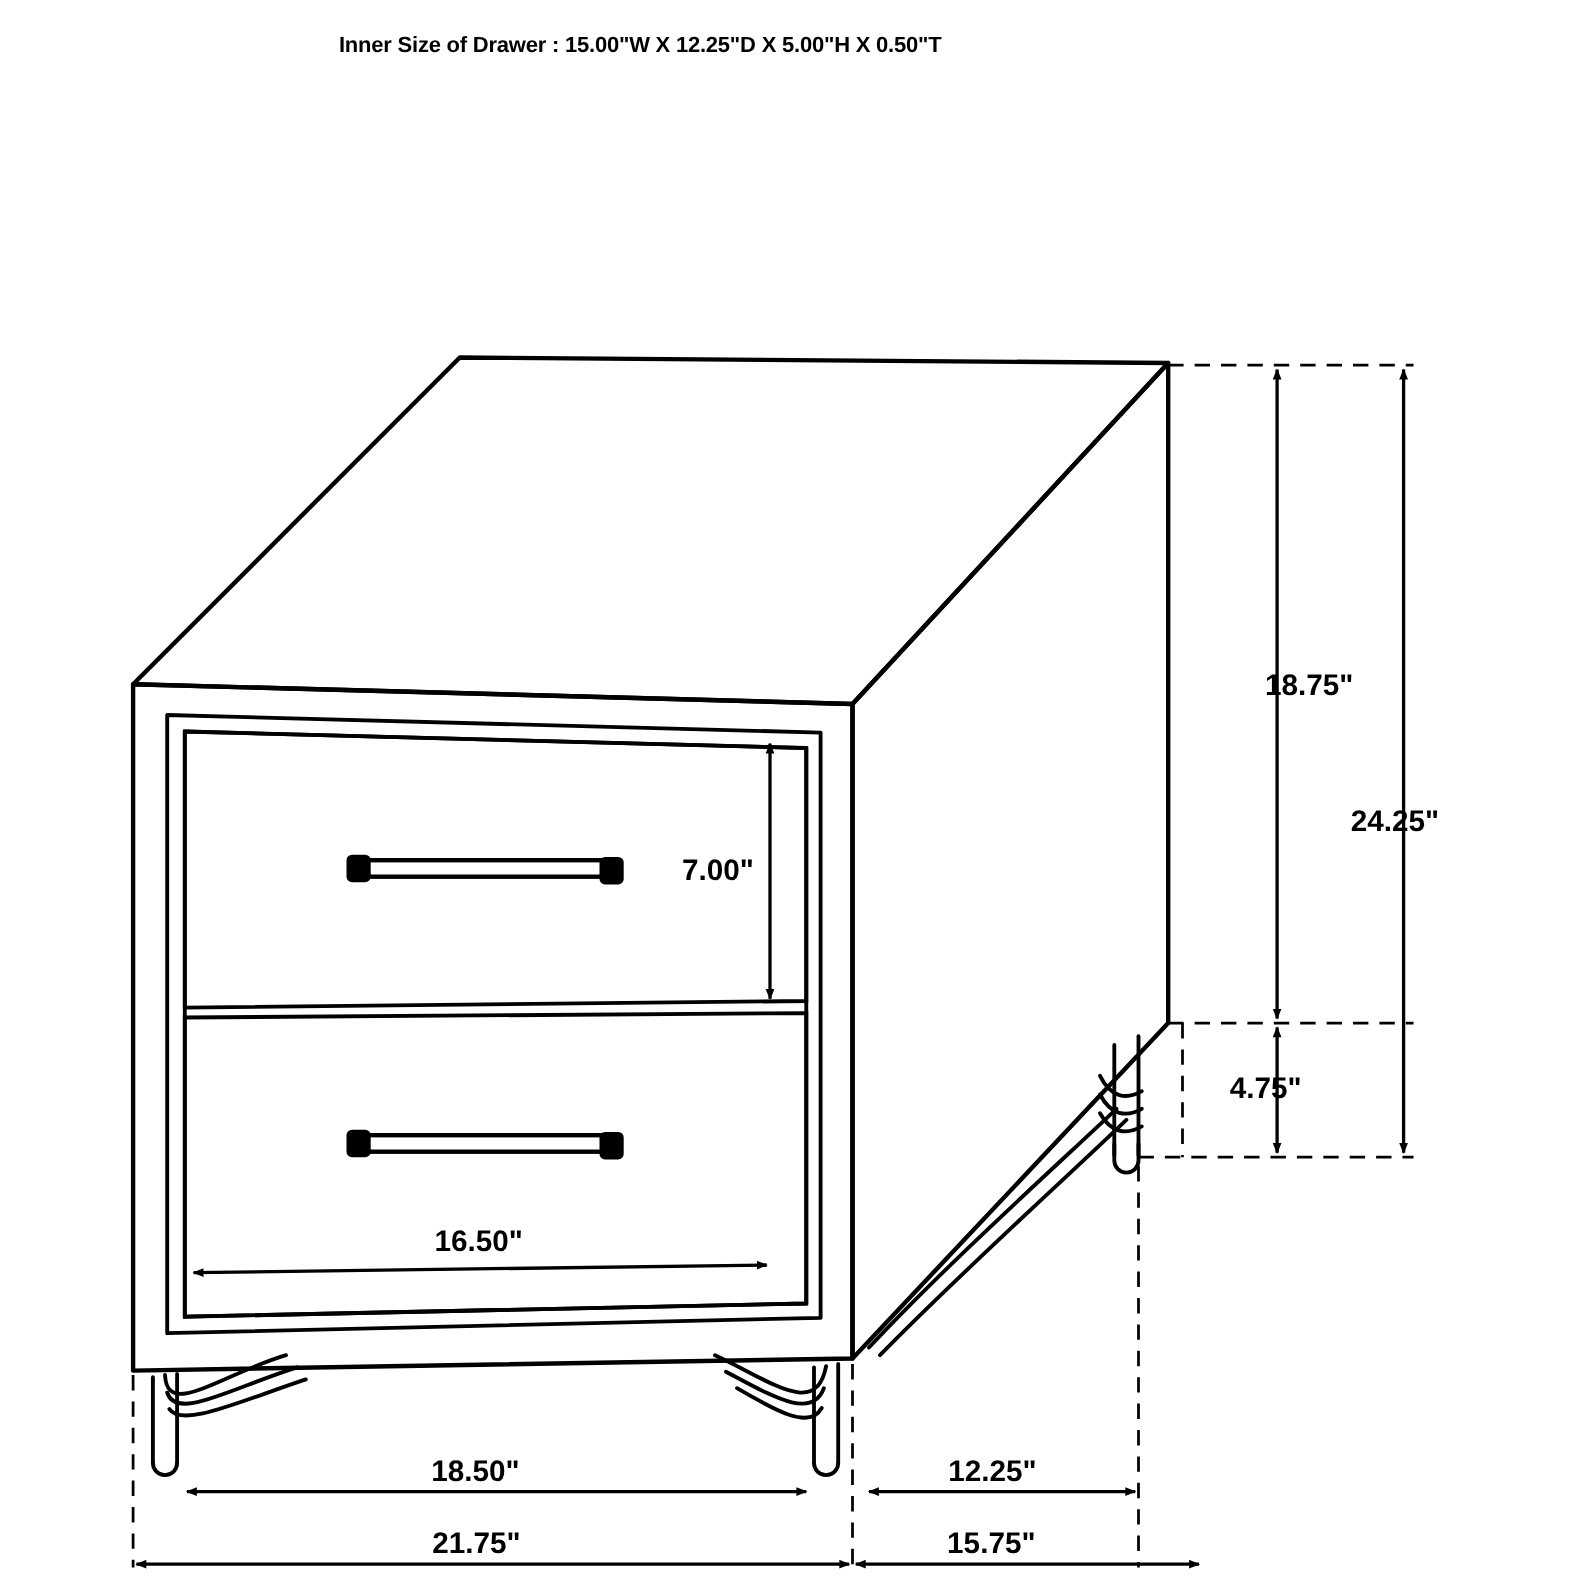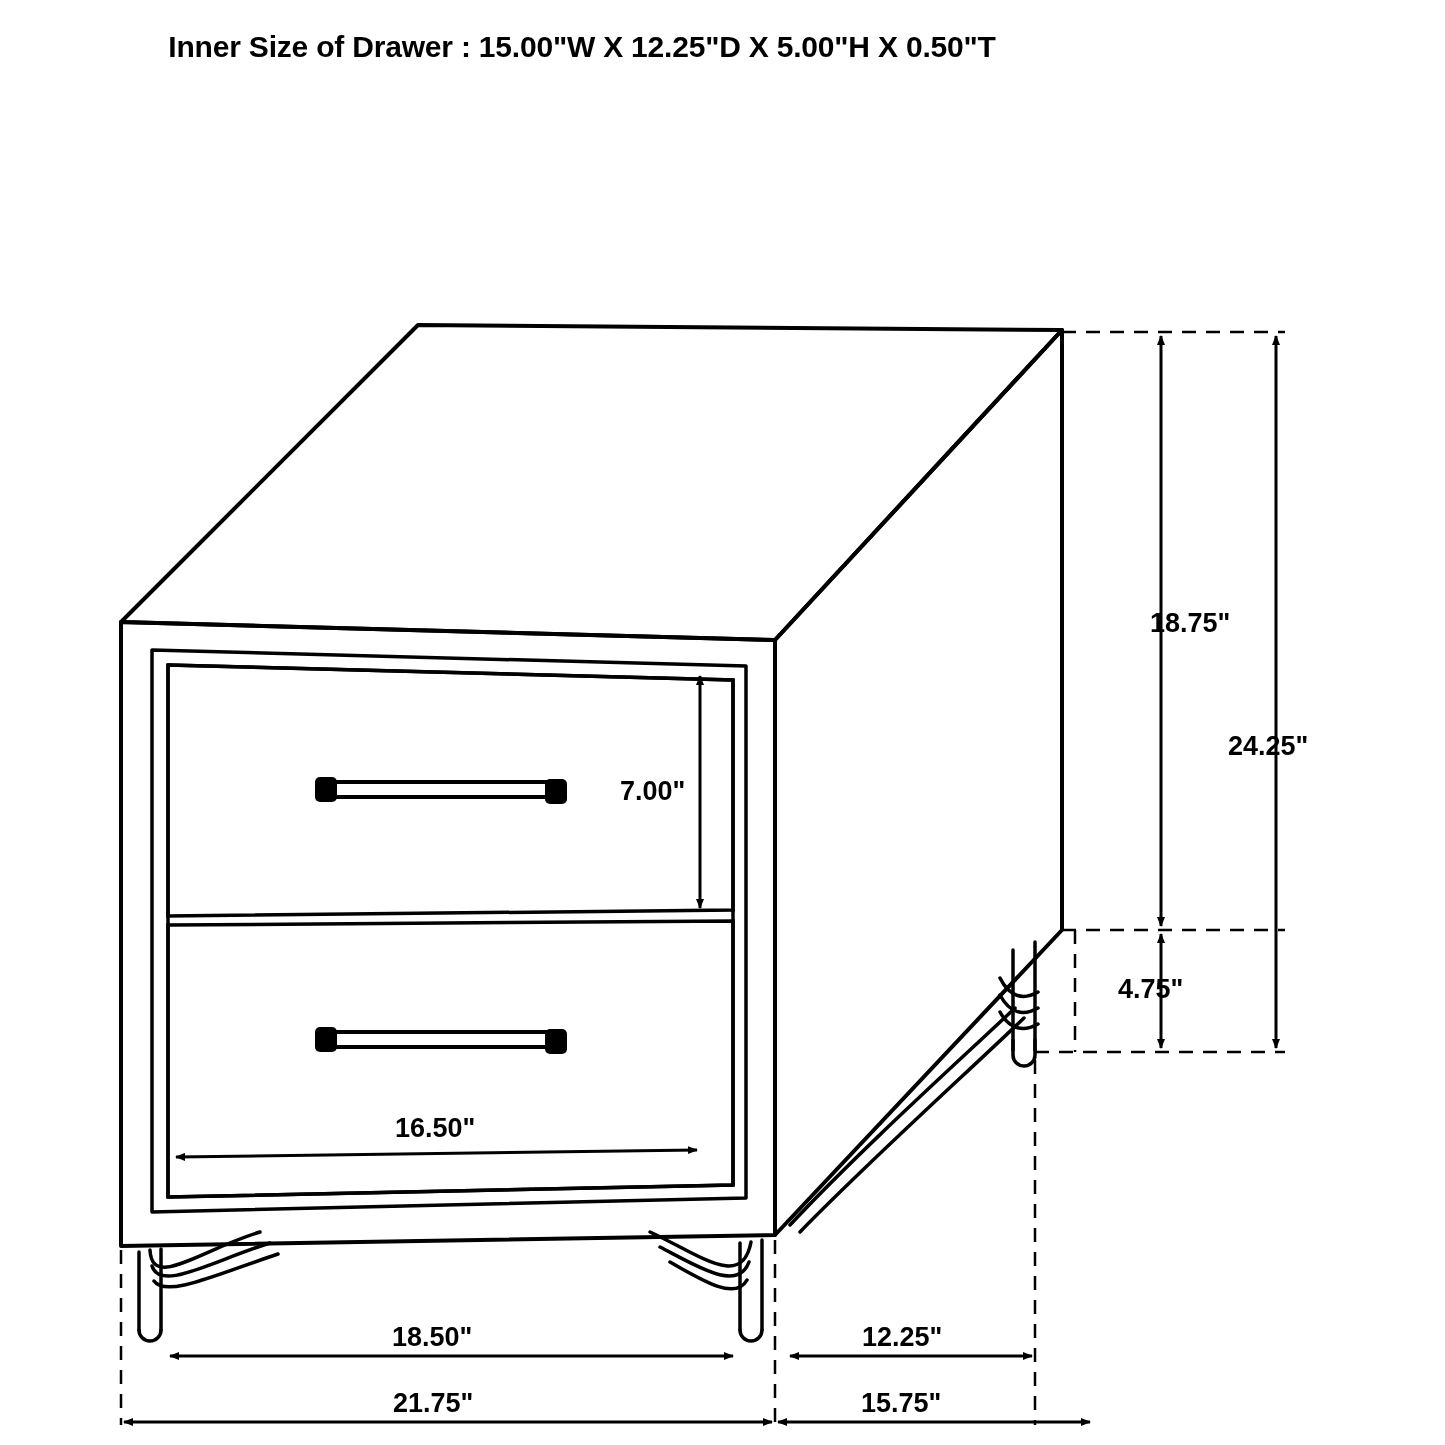--- a/index.html
+++ b/index.html
@@ -21,21 +21,21 @@
     left: 0;
     width: 1445px;
     height: 1445px;
   }
   .title {
     position: absolute;
     top: 30px;
     left: 0;
     width: 1164px;
     text-align: center;
-    font-size: 30px;
+    font-size: 20px;
     font-weight: bold;
     letter-spacing: -0.2px;
     white-space: nowrap;
   }
   svg.drawing {
     position: absolute;
     top: 0;
     left: 0;
     width: 1445px;
     height: 1445px;

